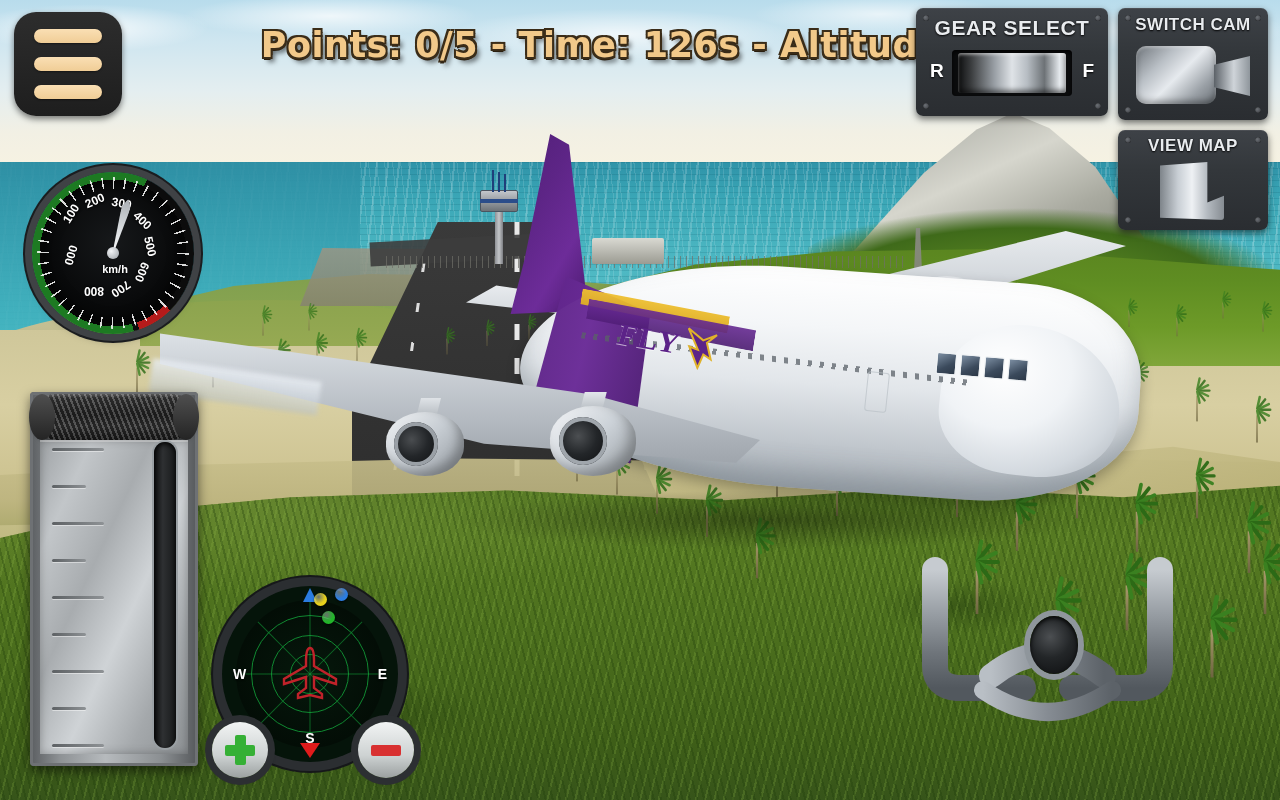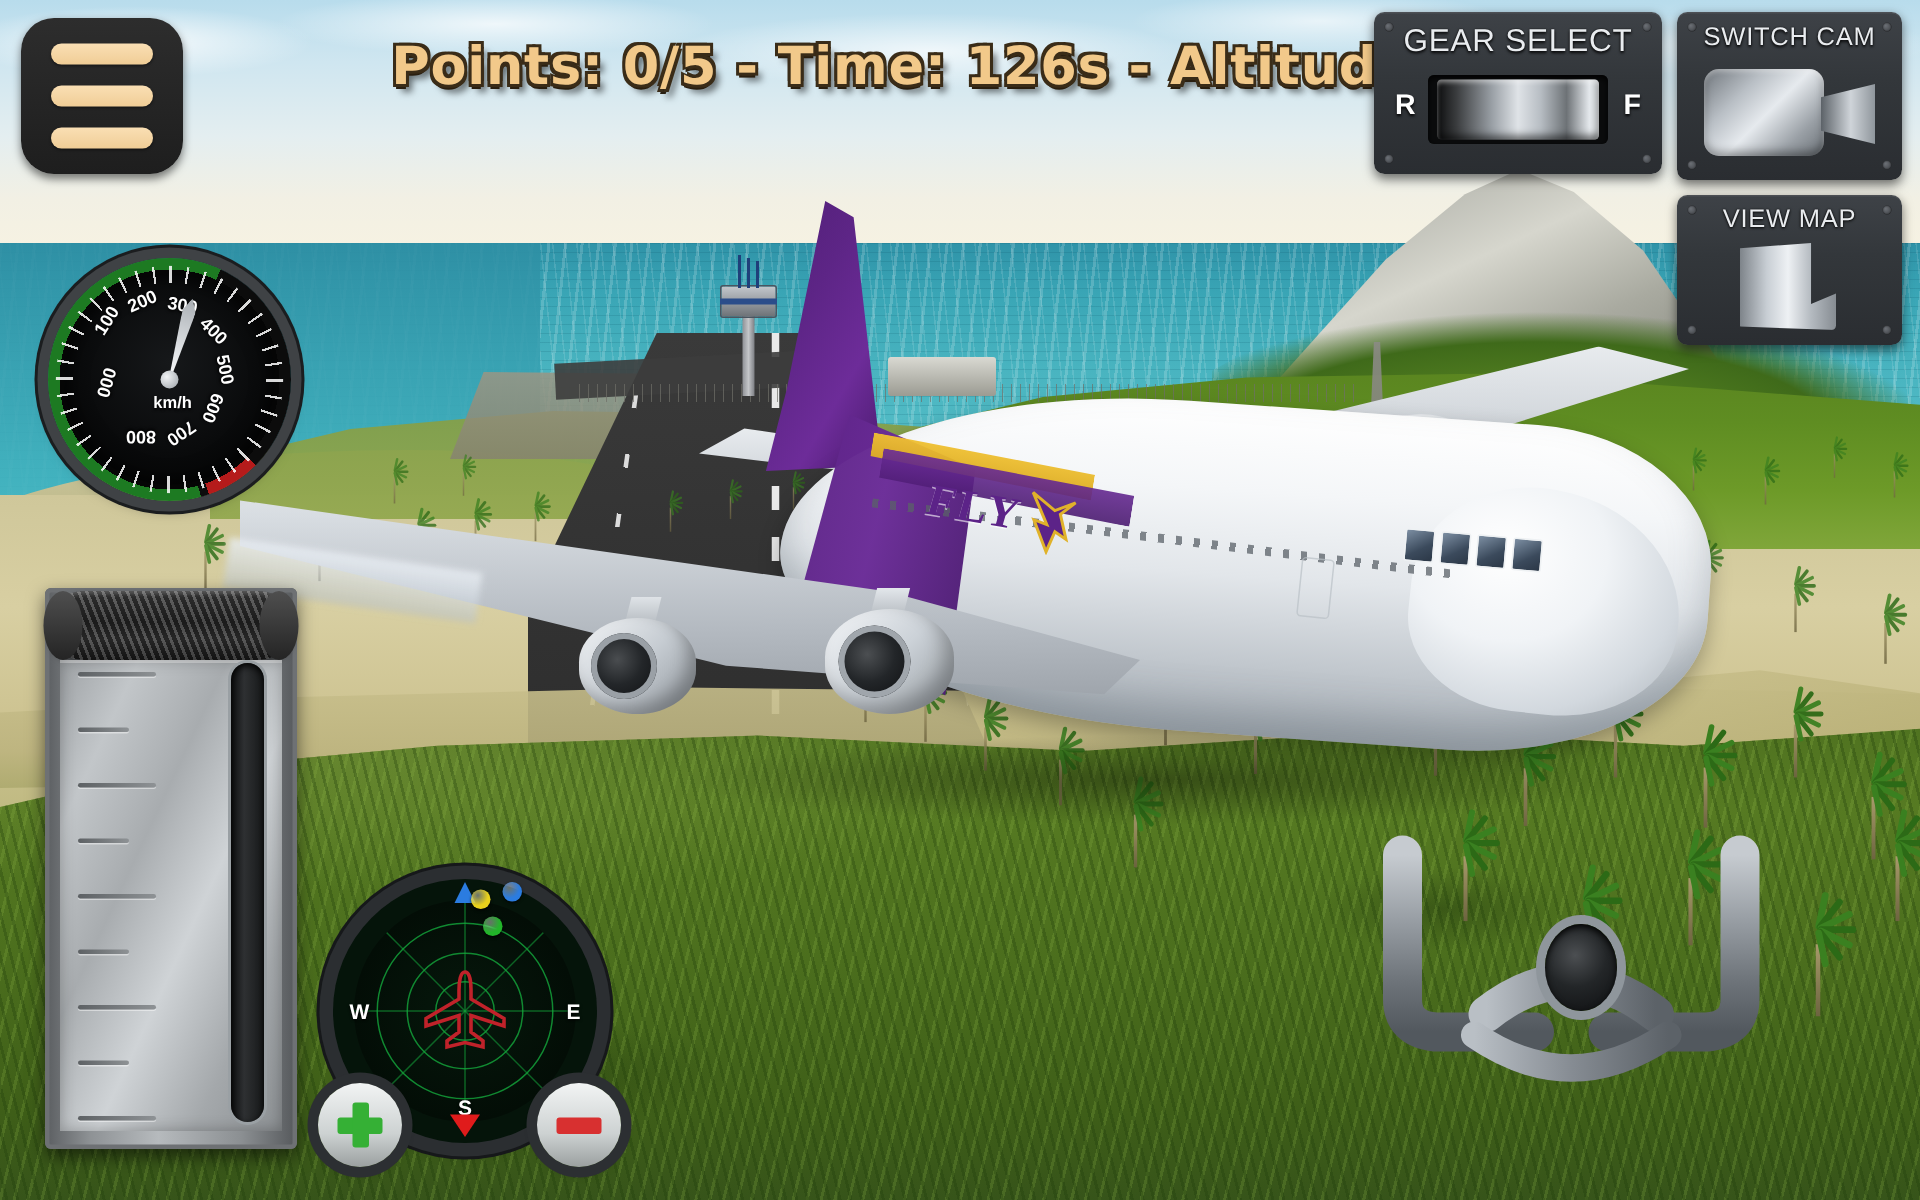--- a/index.html
+++ b/index.html
@@ -336,21 +336,21 @@
     border-radius:7px;
     box-shadow:0 3px 7px rgba(0,0,0,.55), inset 0 1px 0 rgba(255,255,255,.08);
     cursor:pointer;
   }
   .panel .screw{
     position:absolute; width:6px; height:6px; border-radius:50%;
     background:radial-gradient(circle at 35% 35%,#6c7076,#3a3d41);
     box-shadow:inset 0 0 1px #000;
   }
   .panel .cap{
-    text-align:center; color:#e9ecef; font-weight:normal;
+    text-align:center; color:#e9ecef; font-weight:bold;
     font-family:"Liberation Sans", sans-serif;
     text-shadow:0 1px 2px rgba(0,0,0,.9), 0 0 1px #000;
     letter-spacing:.5px;
   }
 
   #gear-select{ left:916px; top:8px; width:192px; height:108px; }
   #gear-select .cap{ font-size:21px; padding-top:8px; }
   .gear-track{
     position:absolute; left:36px; top:42px; width:120px; height:46px;
     background:#0b0c0d; border-radius:4px;

